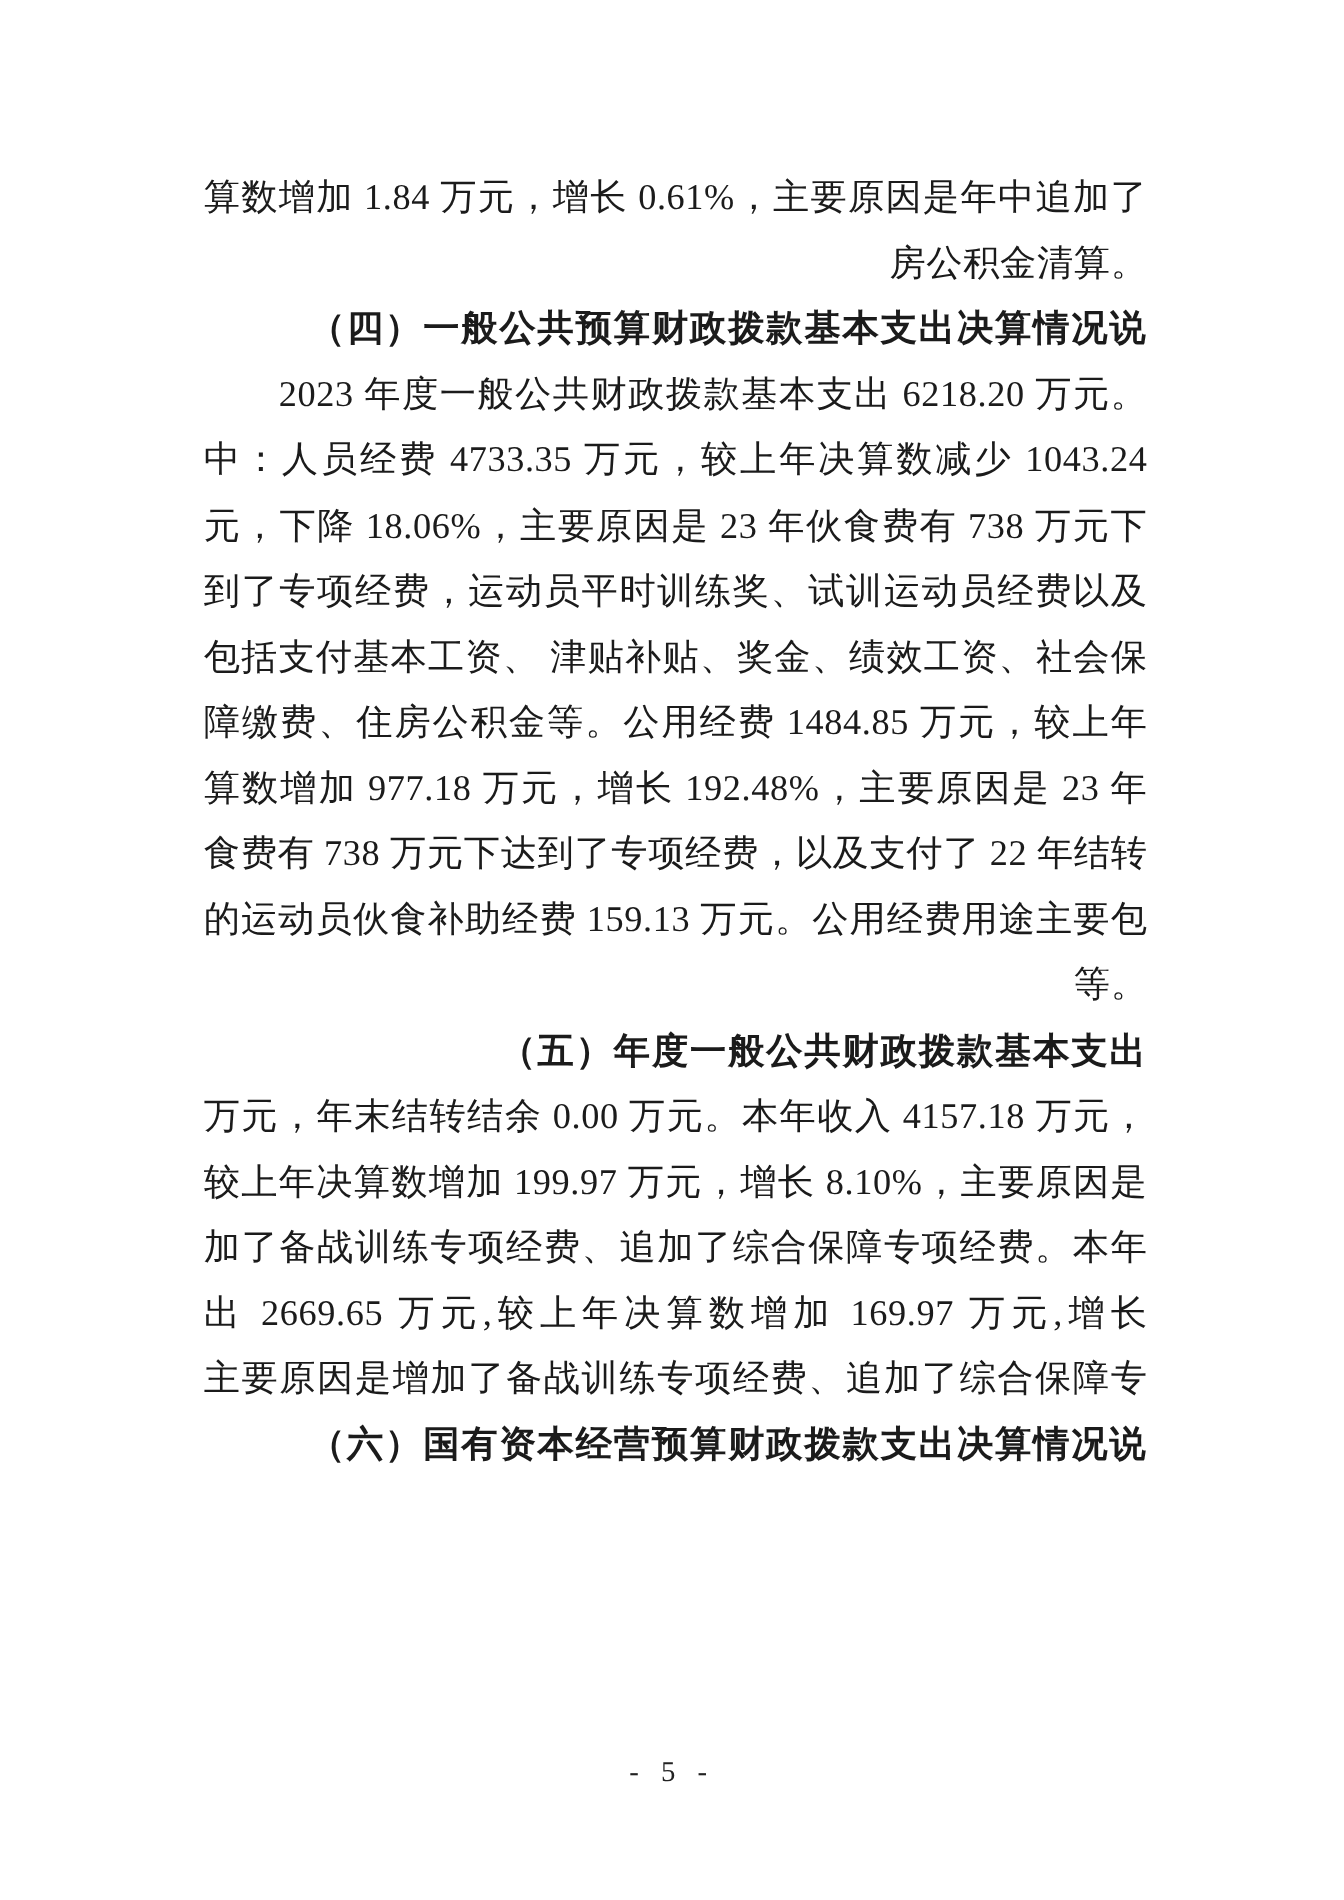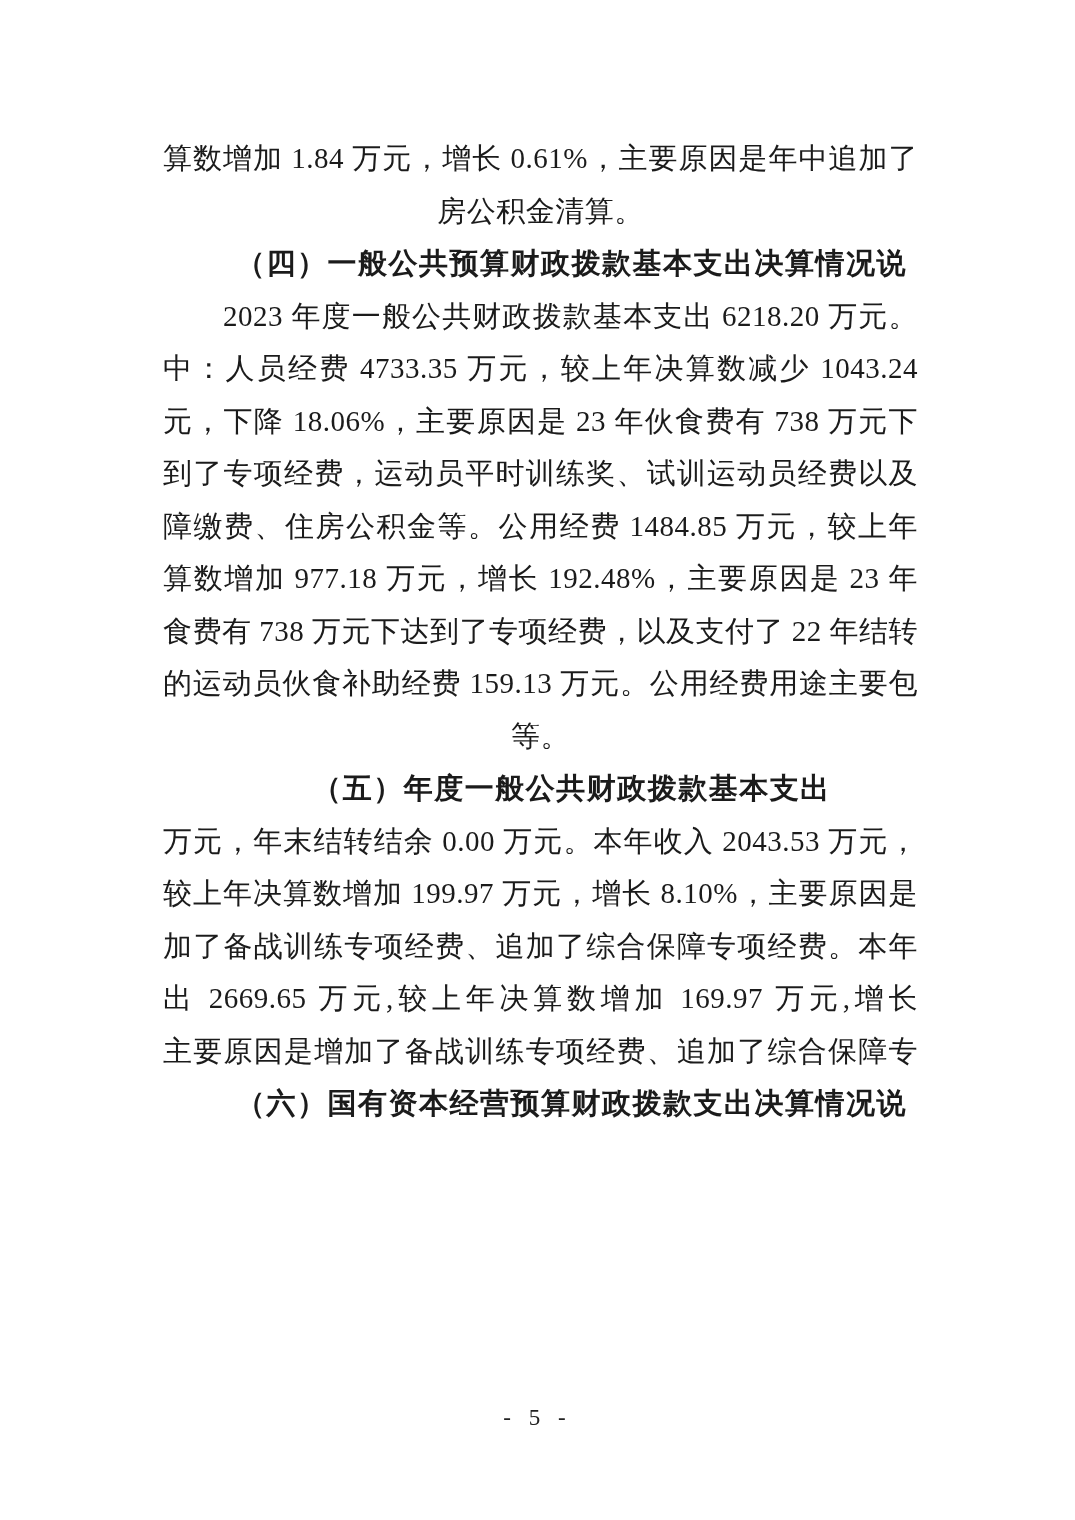--- a/index.html
+++ b/index.html
@@ -22,21 +22,21 @@
     left: 163px;
     width: 755px;
   }
   .line {
     height: 52.5px;
     line-height: 52.5px;
     font-size: 29px;
     letter-spacing: 0.5px;
     white-space: normal;
     overflow: hidden;
-    text-align: center;
+    text-align: right;
   }
   .line.justify {
     text-align: justify;
     text-align-last: justify;
   }
   .line.indent {
     padding-left: 60px;
   }
   .line.heading {
     font-weight: bold;
@@ -60,27 +60,28 @@
 
 <div class="page">
   <div class="text-block" id="lines">
       <div class="line body justify">算数增加 1.84 万元，增长 0.61%，主要原因是年中追加了住</div>
       <div class="line body">房公积金清算。</div>
       <div class="line heading">（四）一般公共预算财政拨款基本支出决算情况说明</div>
       <div class="line body justify indent">2023 年度一般公共财政拨款基本支出 6218.20 万元。其</div>
       <div class="line body justify">中：人员经费 4733.35 万元，较上年决算数减少 1043.24 万</div>
       <div class="line body justify">元，下降 18.06%，主要原因是 23 年伙食费有 738 万元下达</div>
       <div class="line body justify">到了专项经费，运动员平时训练奖、试训运动员经费以及社</div>
+      <div class="line body justify">包括支付基本工资、 津贴补贴、奖金、绩效工资、社会保</div>
       <div class="line body justify">障缴费、住房公积金等。公用经费 1484.85 万元，较上年决</div>
       <div class="line body justify">算数增加 977.18 万元，增长 192.48%，主要原因是 23 年伙</div>
       <div class="line body justify">食费有 738 万元下达到了专项经费，以及支付了 22 年结转</div>
       <div class="line body justify">的运动员伙食补助经费 159.13 万元。公用经费用途主要包</div>
       <div class="line body">等。</div>
       <div class="line heading">（五）年度一般公共财政拨款基本支出</div>
-      <div class="line body justify">万元，年末结转结余 0.00 万元。本年收入 2043.53 万元，</div>
+      <div class="line body justify">万元，年末结转结余 0.00 万元。本年收入 4157.18 万元，</div>
       <div class="line body justify">较上年决算数增加 199.97 万元，增长 8.10%，主要原因是增</div>
       <div class="line body justify">加了备战训练专项经费、追加了综合保障专项经费。本年支</div>
       <div class="line body justify">出 2669.65 万元,较上年决算数增加 169.97 万元,增长 6.80%，</div>
       <div class="line body justify">主要原因是增加了备战训练专项经费、追加了综合保障专项</div>
       <div class="line heading">（六）国有资本经营预算财政拨款支出决算情况说明</div>
     </div>
   <div class="footer">- 5 -</div>
 </div>
 
 </body></html>

